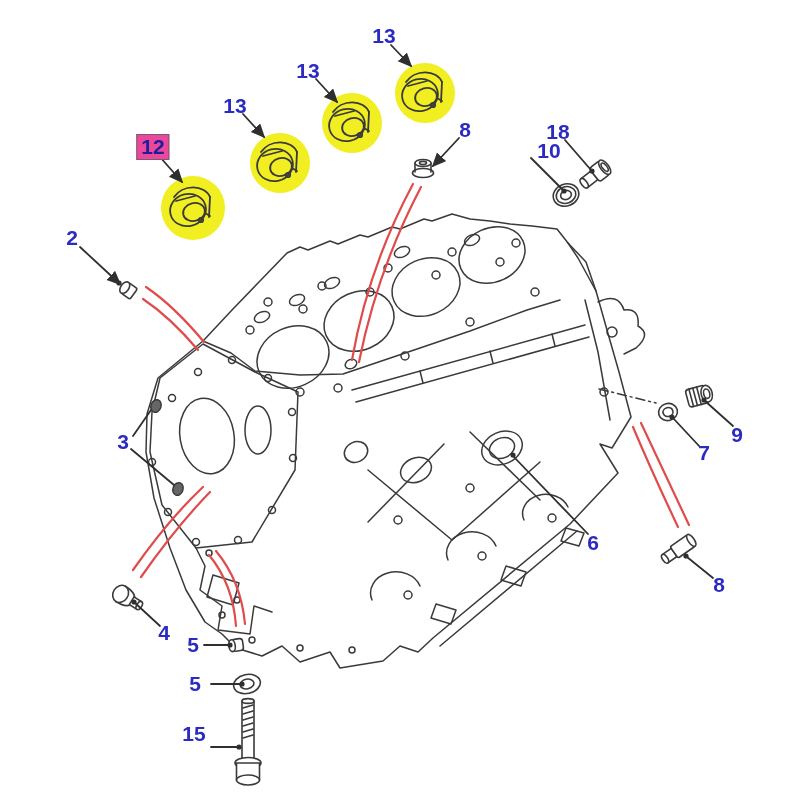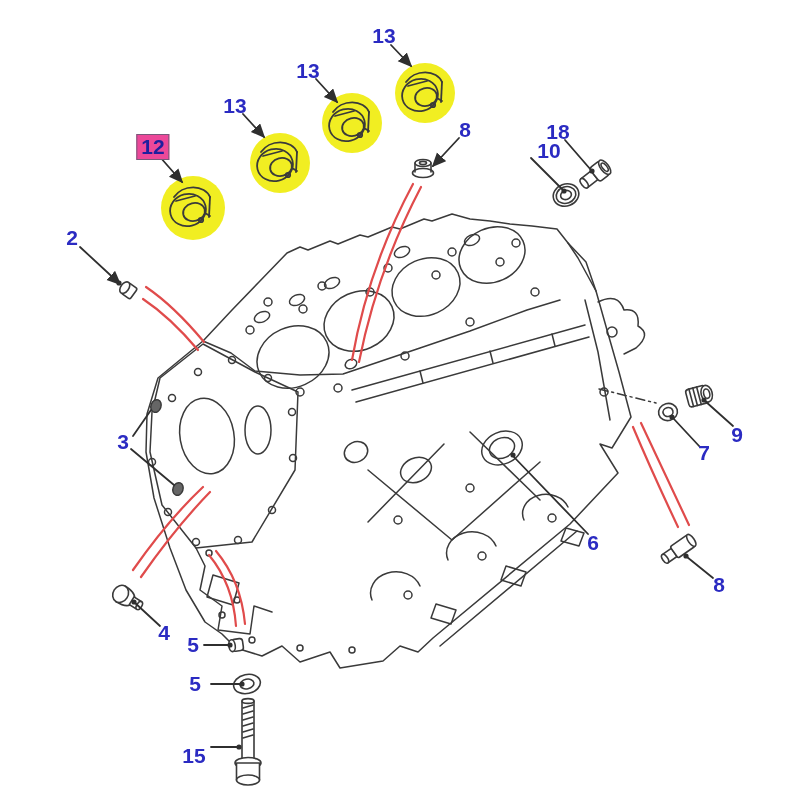--- a/index.html
+++ b/index.html
@@ -291,16 +291,16 @@
   <div class="callout" style="left:704px;top:452px">7</div>
   <div class="callout" style="left:719px;top:584px">8</div>
   <div class="callout" style="left:737px;top:434px">9</div>
   <div class="callout" style="left:549px;top:150px">10</div>
   <div class="callout" style="left:558px;top:131px">18</div>
   <div class="callout boxed" style="left:153px;top:147px">12</div>
   <div class="callout" style="left:235px;top:105px">13</div>
   <div class="callout" style="left:308px;top:70px">13</div>
   <div class="callout" style="left:384px;top:35px">13</div>
   <div class="callout" style="left:465px;top:129px">8</div>
-  <div class="callout" style="left:194px;top:755px">15</div>
+  <div class="callout" style="left:194px;top:733px">15</div>
   <div class="callout" style="left:195px;top:683px">5</div>
 
 </div>
 
 </body></html>

